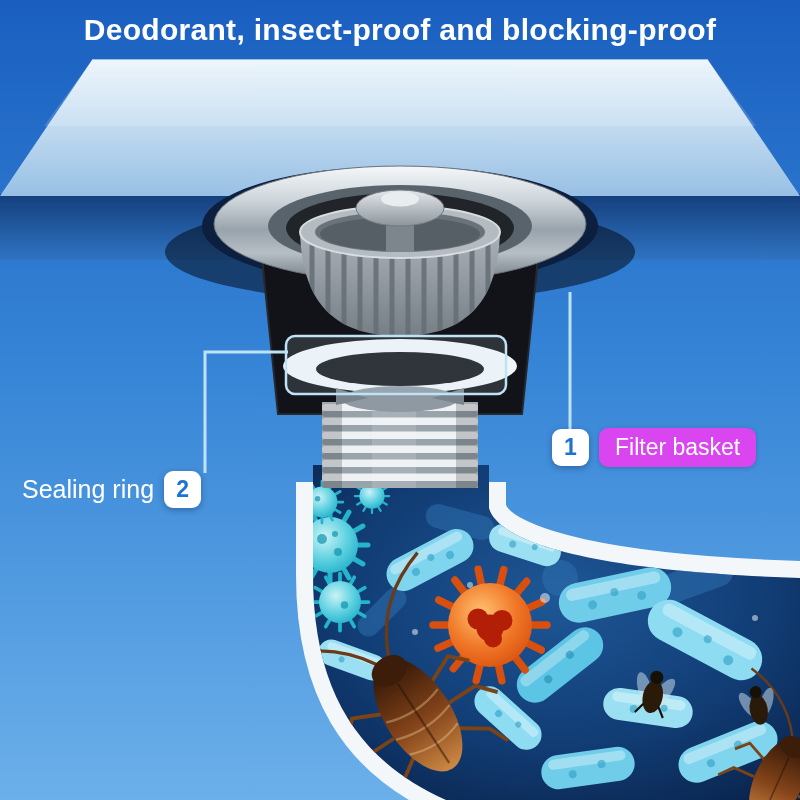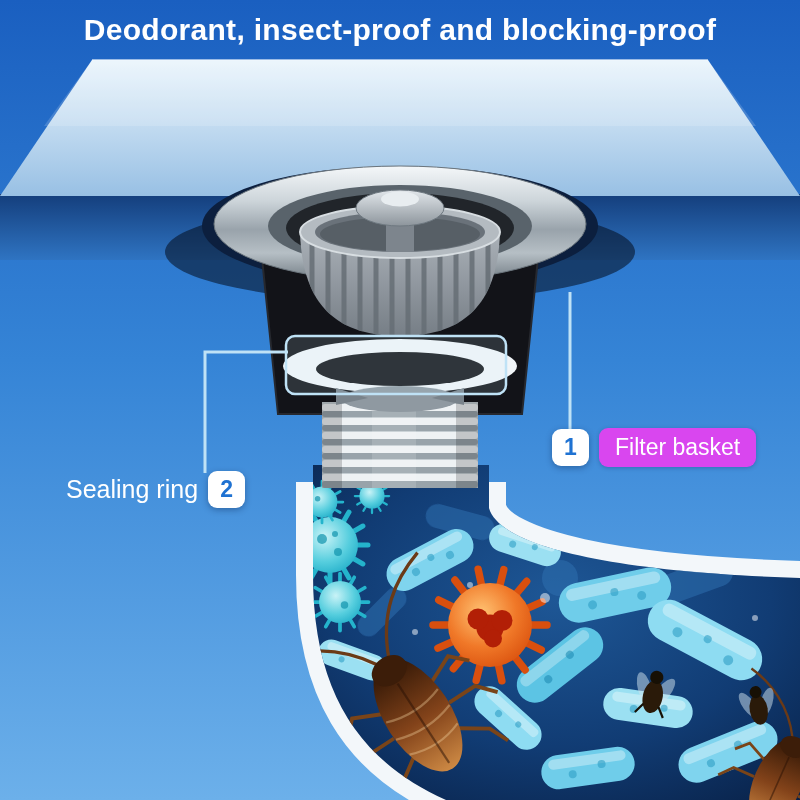--- a/index.html
+++ b/index.html
@@ -9,21 +9,21 @@
     user-select:none;
   }
   .stage svg { position:absolute; left:0; top:0; }
   .title {
     position:absolute; top:13px; left:0; width:100%;
     text-align:center; color:#ffffff; font-size:30px; font-weight:600;
     letter-spacing:0.3px;
   }
   .callout { position:absolute; display:flex; align-items:center; gap:10px; }
   .callout-1 { left:552px; top:428px; }
-  .callout-2 { left:22px; top:471px;margin-left:44px; }
+  .callout-2 { left:22px; top:471px; }
   .number-chip {
     width:37px; height:37px; background:#ffffff; border-radius:9px;
     color:#1f72d2; font-weight:bold; font-size:23px;
     display:flex; align-items:center; justify-content:center;
     box-shadow:0 2px 6px rgba(0,25,70,0.35);
   }
   .label-pill {
     background:#d946ef; color:#ffffff; font-size:23px;
     padding:6px 16px; border-radius:9px; white-space:nowrap;
     box-shadow:0 1px 4px rgba(0,25,70,0.25);

